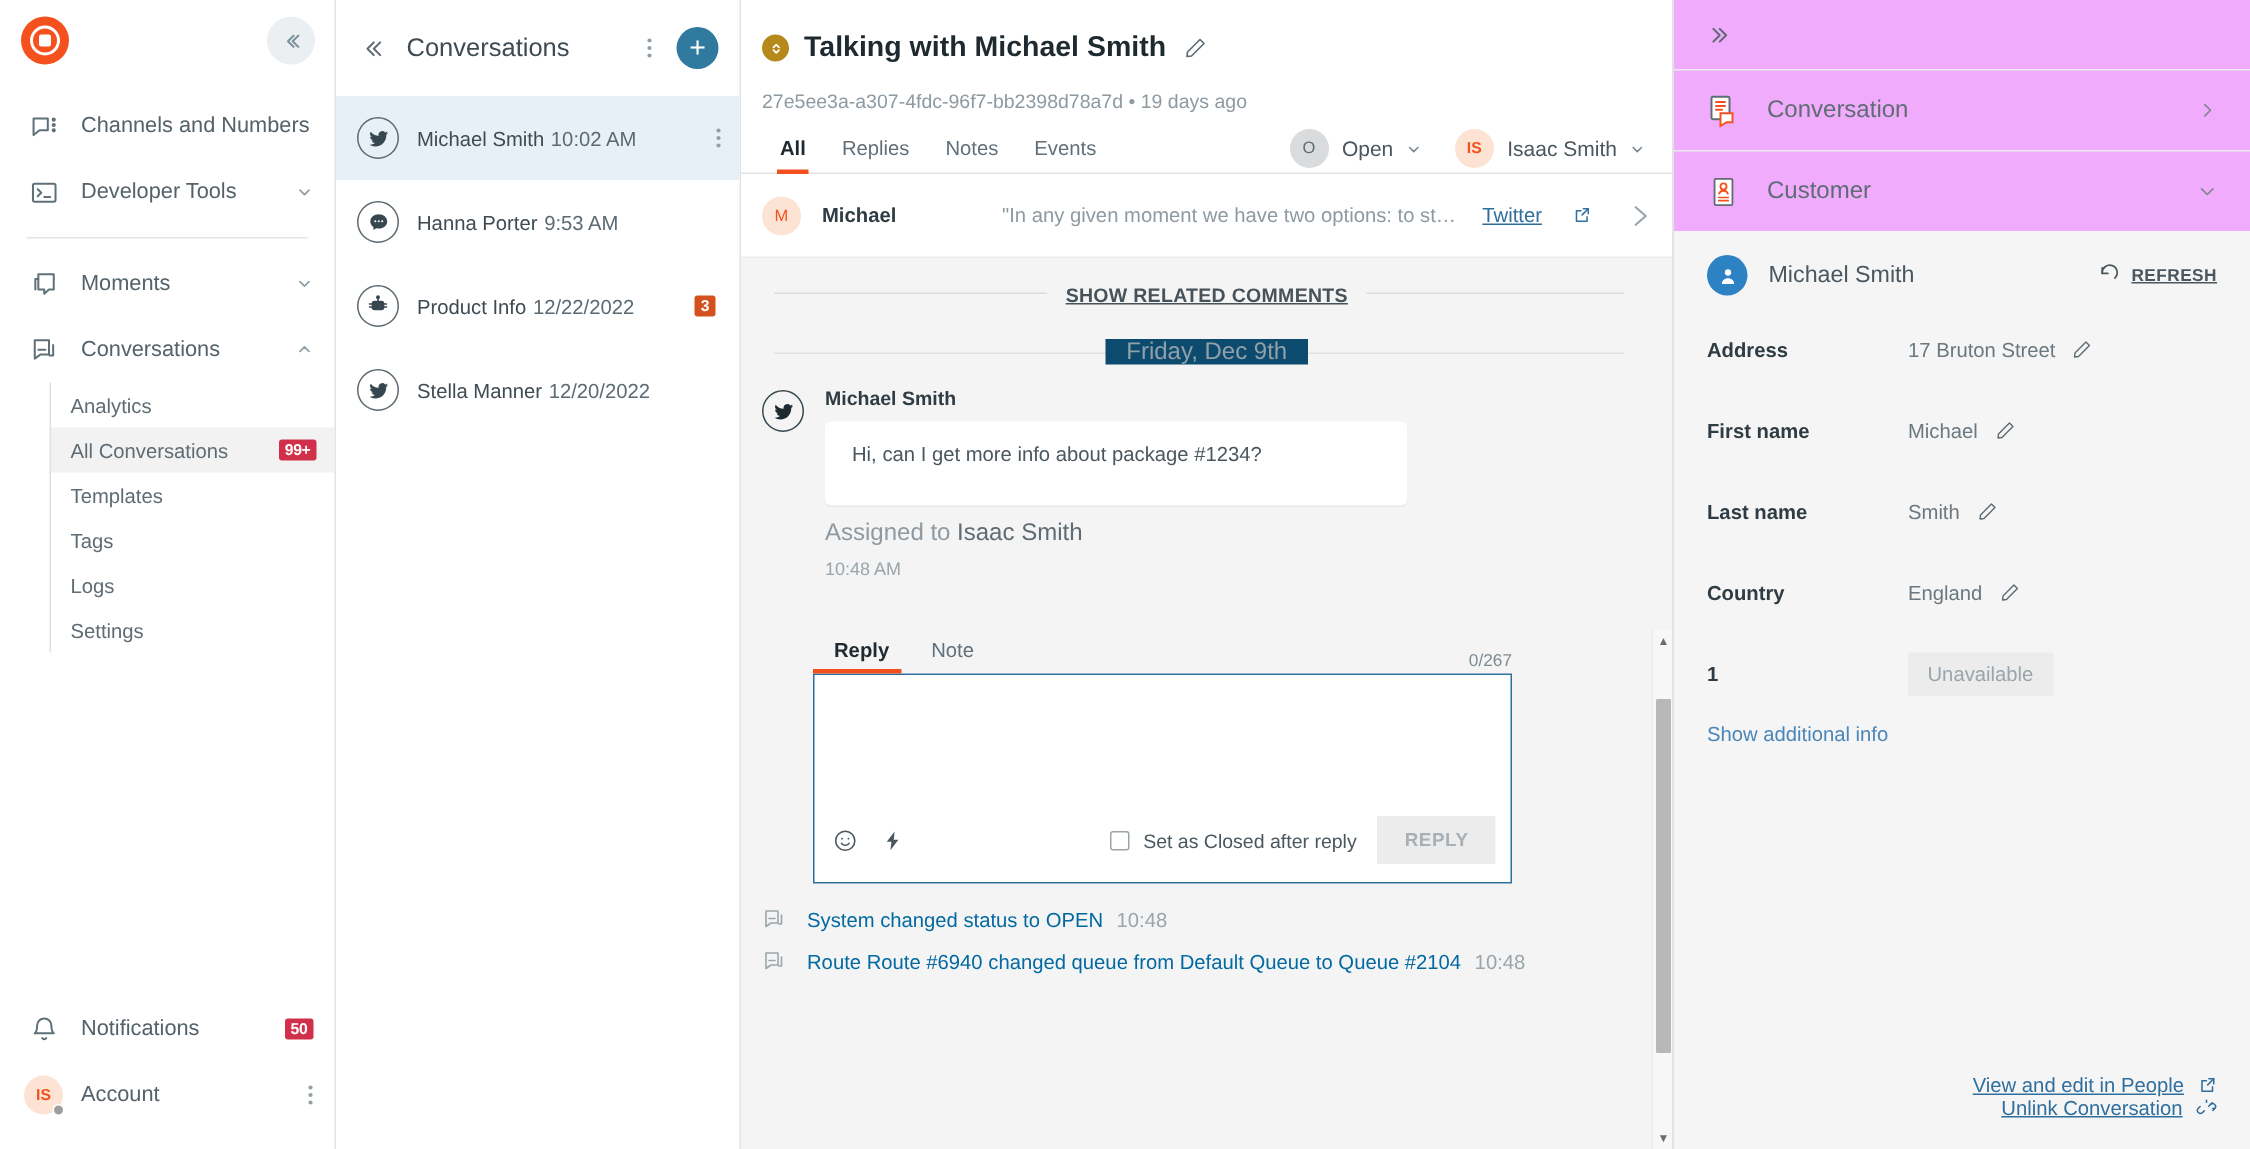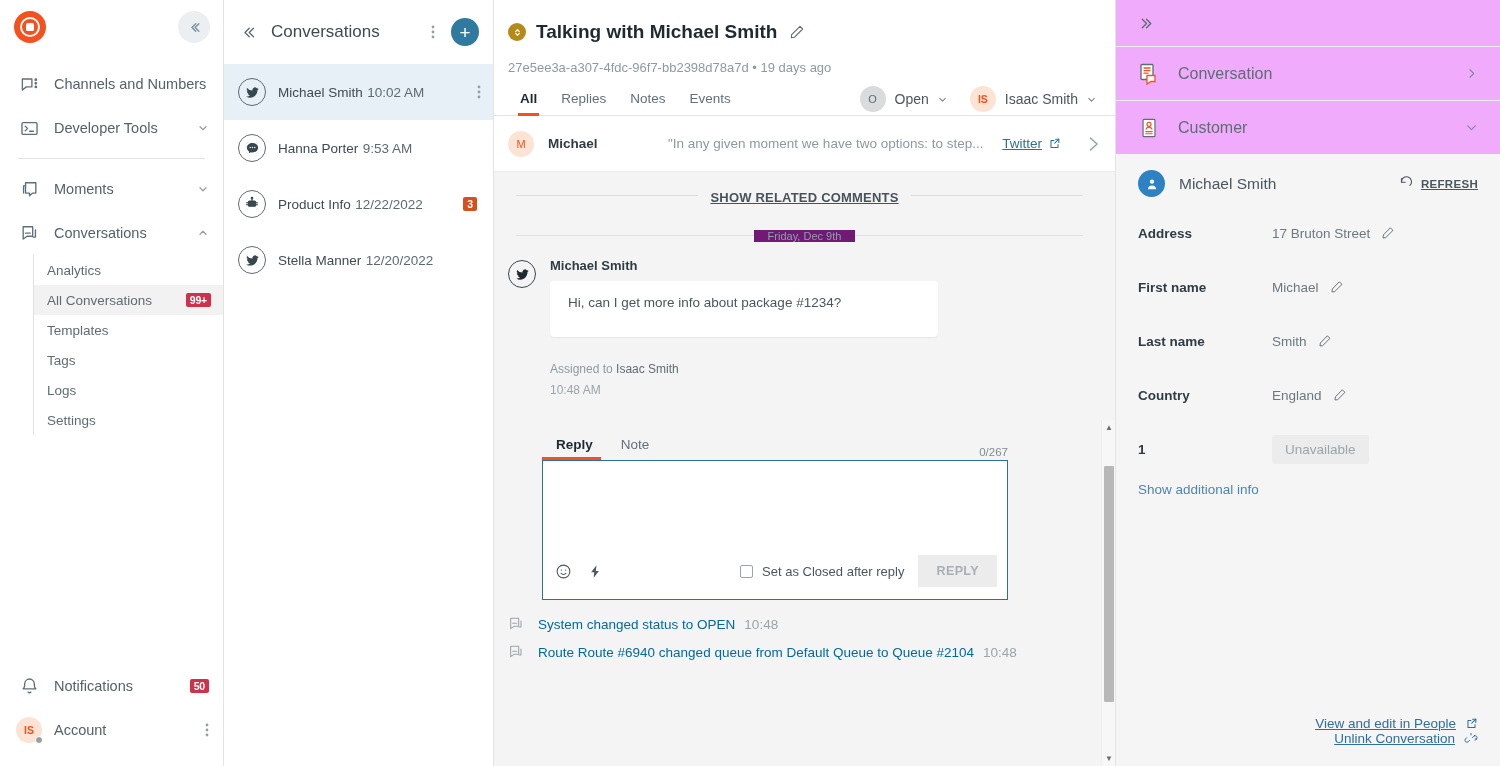--- a/index.html
+++ b/index.html
@@ -97,38 +97,38 @@
 
   .tabs { display:flex; padding-left: 14px; margin-top: 16px; border-bottom: 1px solid #e3e3e3; background:#fff; }
   .tab { font-size: 13.5px; color: #62707a; padding: 0 12px 9px 12px; cursor: pointer; position: relative; }
   .tab.active { color: #1f2a30; font-weight: bold; }
   .tab.active:after { content:""; position:absolute; left: 10px; right: 10px; bottom: -1px; height: 3px; background: #f4511e; }
 
   .related-bar { display:flex; align-items:center; height: 56px; padding: 0 12px 0 14px; background:#fff; border-bottom: 1px solid #ececec;}
   .rb-av { width: 26px;height:26px;border-radius:50%;background:#fde3d4;color:#f4511e;font-size:11px;display:flex;align-items:center;justify-content:center;flex:0 0 26px;margin-right:14px;}
   .rb-name { font-size: 13.5px; font-weight:bold; color:#2f3c43; width: 120px; }
   .rb-quote { flex:1; font-size:13.5px; color:#8e9aa1; white-space:nowrap; overflow:hidden; text-overflow:ellipsis; padding-right: 14px;}
-  .rb-link { font-size:13.5px; color:#2f6f9e; text-decoration: underline; cursor:pointer; display:flex; align-items:center; gap:6px;}
+  .rb-link { font-size:13.5px; color:#2f6f9e; text-decoration: underline; cursor:pointer; display:flex; align-items:center; gap:20px;}
   .rb-next { margin-left: 22px; color:#9aa5ab; font-size:22px; cursor:pointer; line-height:1; }
 
   .thread { flex: 1; background: #f4f4f4; position: relative; overflow: hidden; padding: 0 0 0 0; }
   .show-related { text-align:center; padding: 16px 0 10px 0; position: relative; }
   .show-related .lbl { font-size: 13px; font-weight: bold; color:#46535a; letter-spacing: .2px; text-decoration: underline; cursor:pointer; background:#f4f4f4; padding: 0 12px; position: relative; z-index:2;}
   .show-related:before { content:""; position:absolute; left: 22px; right: 32px; top: 23px; height:1px; background:#dcdcdc; z-index:1;}
 
   .day-sep { text-align:center; margin: 10px 0 14px 0; position: relative; }
-  .day-sep .lbl { font-size:11px; color:#90a0a8; background:#701a75; padding: 0 14px; position: relative; z-index:2; }
+  .day-sep .lbl { font-size:16px; color:#90a0a8; background:#0c4a6e; padding: 0 14px; position: relative; z-index:2; }
   .day-sep:before { content:""; position:absolute; left:22px; right:32px; top:9px; height:1px; background:#e0e0e0; z-index:1;}
 
   .msg-row { display:flex; padding: 0 30px 0 14px; }
   .msg-av { width: 28px; height:28px; border-radius:50%; border:1.5px solid #37474f; display:flex; align-items:center;justify-content:center; flex:0 0 28px; margin-right: 14px; margin-top: 2px; color:#1f2a30;}
   .msg-body { min-width:0; }
   .msg-name { font-size: 13px; font-weight:bold; color:#2f3c43; margin-bottom: 8px; }
   .bubble { background:#fff; border-radius: 4px; padding: 14px 18px; min-width: 388px; max-width: 388px; min-height: 56px; box-shadow: 0 1px 1px rgba(0,0,0,.06); font-size: 13.5px; color:#4a575e; }
-  .assigned { font-size: 12px; color:#8e9aa1; margin-top: 25px; }
+  .assigned { font-size: 16px; color:#8e9aa1; margin-top: 10px; }
   .assigned b { color:#5f6c73; font-weight: normal; }
   .msg-time { font-size:12px; color:#9aa5ab; margin-top: 7px; }
 
   
   .composer { margin: 40px 0 0 48px; width: 466px; }
   .comp-tabs { display:flex; align-items:flex-end; position: relative; }
   .ctab { font-size:13.5px; color:#62707a; padding: 0 14px 8px 14px; cursor:pointer; position:relative; }
   .ctab.active { color:#1f2a30; font-weight:bold; }
   .ctab.active:after { content:""; position:absolute; left:0; right:6px; bottom:0; height:3px; background:#f4511e; }
   .counter { margin-left:auto; font-size: 11.5px; color:#7e8b92; padding-bottom: 2px; }

